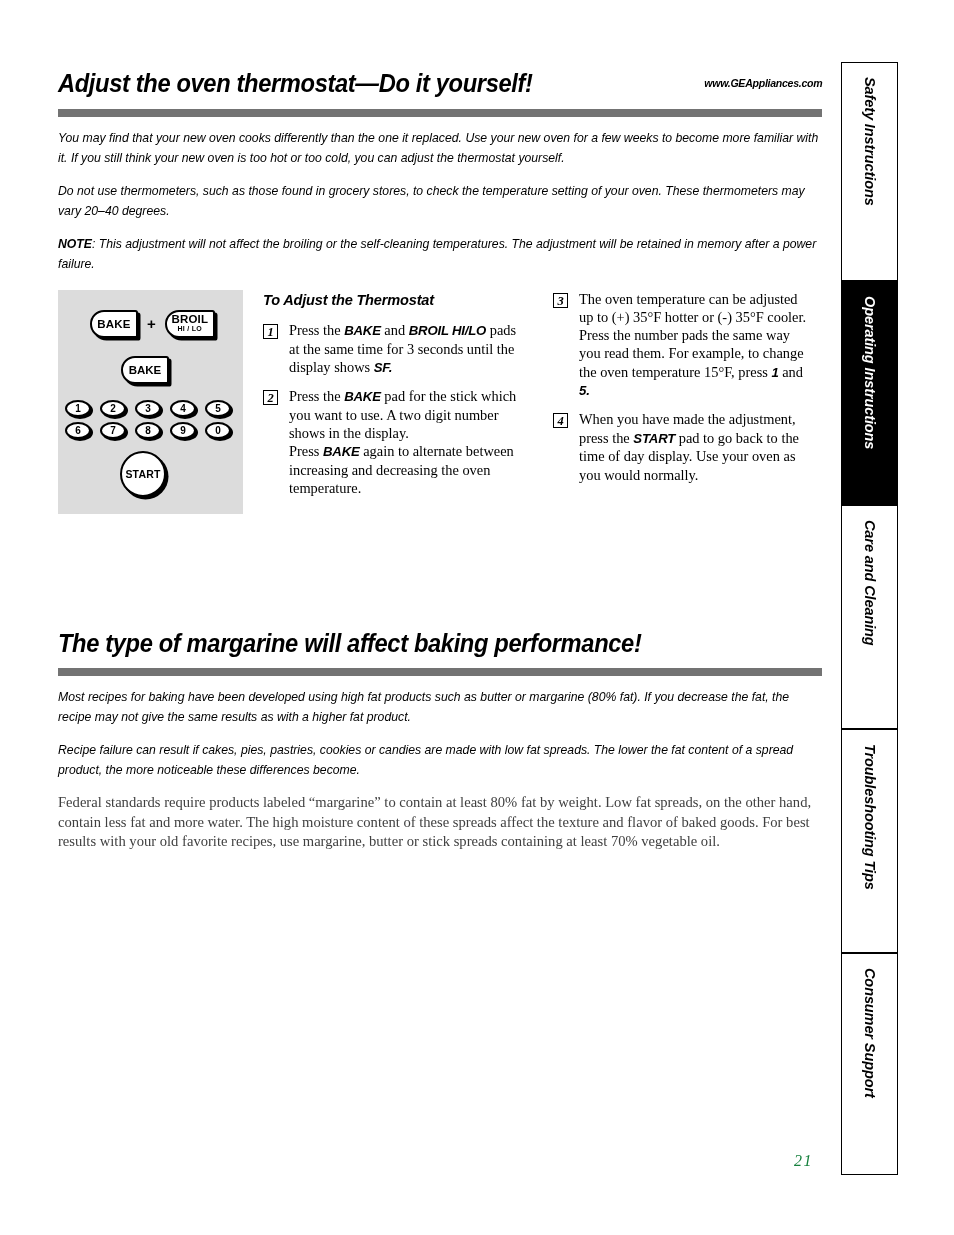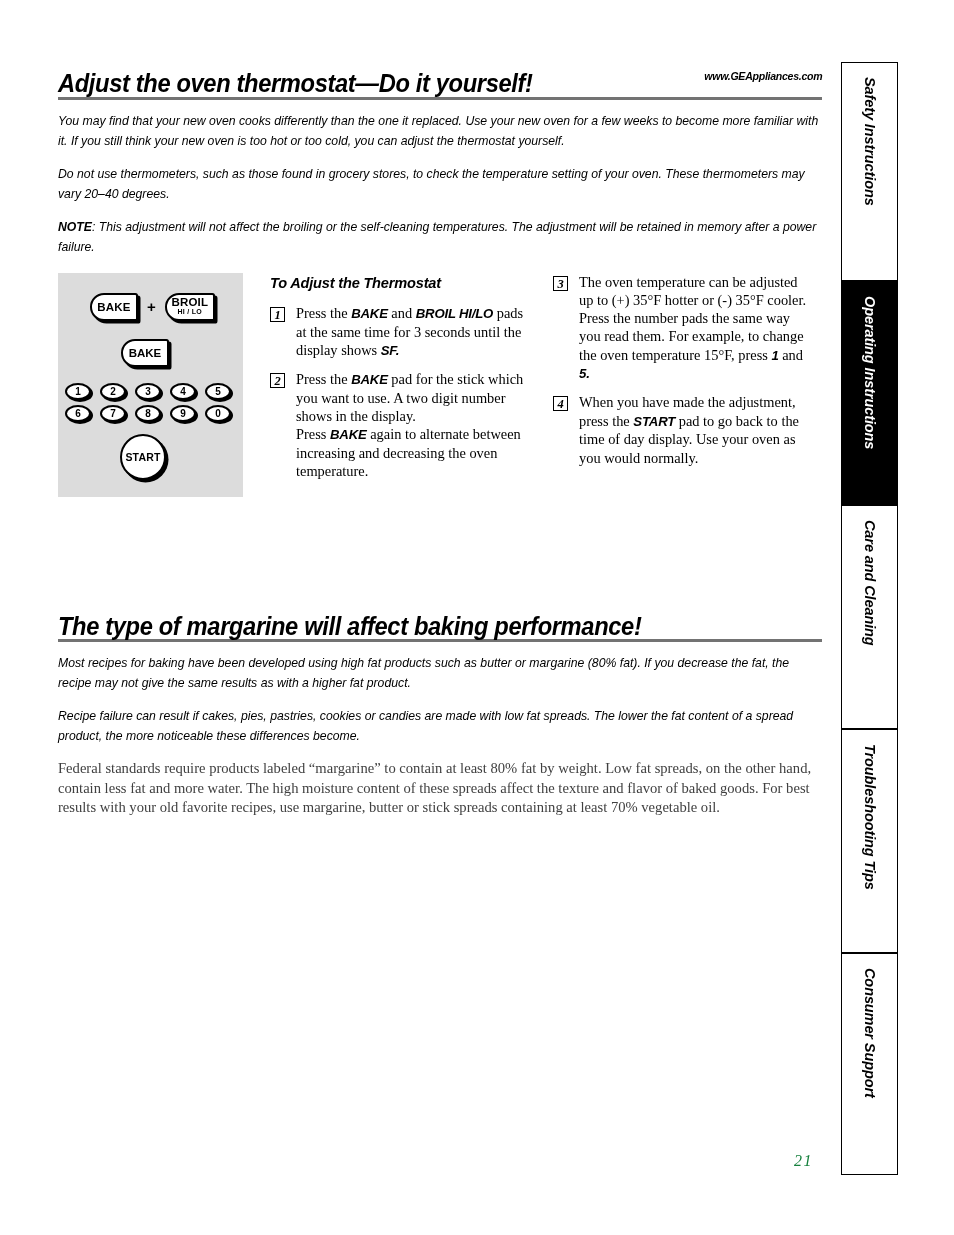--- a/index.html
+++ b/index.html
@@ -26,24 +26,24 @@
     position: absolute;
     left: 58px;
     top: 70px;
     width: 764px;
   }
 
   
   .sec-head {
     position: relative;
     display: flex;
-    align-items: flex-start;
+    align-items: center;
     justify-content: space-between;
-    border-bottom: 3px solid #737373;
-    padding-bottom: 0;
+    border-bottom: 8px solid #737373;
+    padding-bottom: 12px;
   }
   .sec-title {
     font-family: "Liberation Sans", sans-serif;
     font-weight: bold;
     font-style: italic;
     font-size: 25.5px;
     letter-spacing: -0.4px;
     line-height: 1.05;
     transform: scaleX(0.93);
     transform-origin: left bottom;
@@ -173,21 +173,21 @@
 
   
   .steps-col {
     position: absolute;
     top: 0;
     font-family: "Liberation Serif", serif;
     font-size: 14.4px;
     line-height: 1.27;
     color: #000;
   }
-  .col-left  { left: 212px; width: 265px; }
+  .col-left  { left: 205px; width: 265px; }
   .col-right { left: 495px; width: 260px; }
 
   .steps-head {
     font-family: "Liberation Sans", sans-serif;
     font-weight: bold;
     font-style: italic;
     font-size: 15.5px;
     letter-spacing: -0.2px;
     margin: 0 0 12px 0;
     transform: scaleX(0.94);

